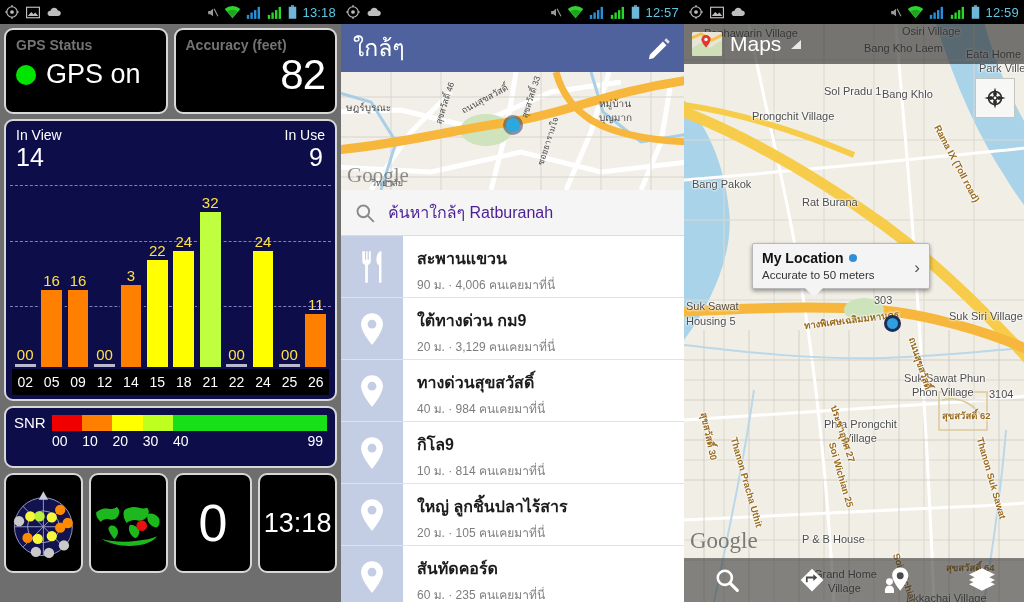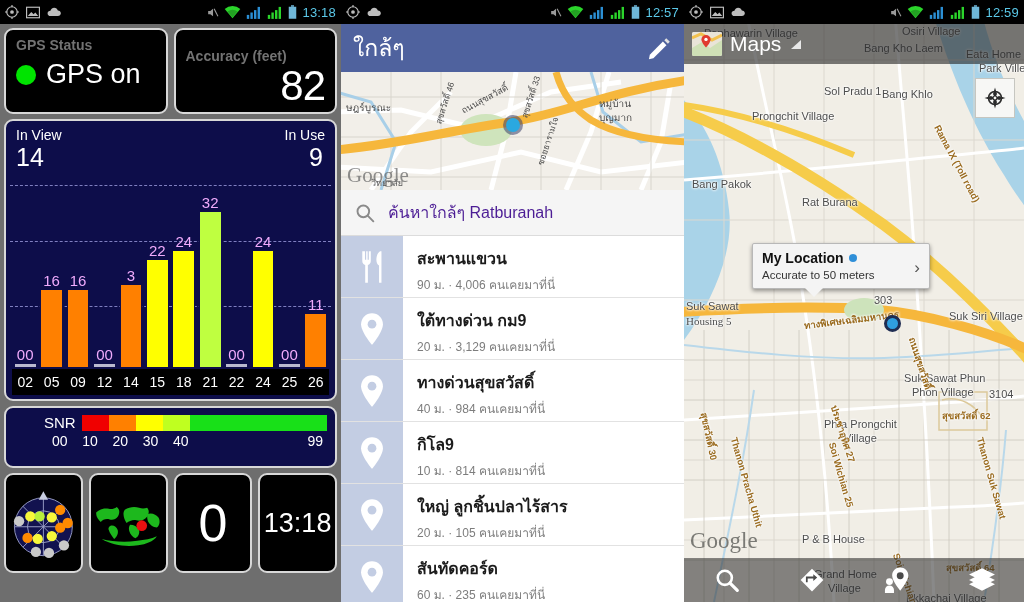--- a/index.html
+++ b/index.html
@@ -19,21 +19,21 @@
   }
   .sb-left { display: flex; align-items: center; gap: 7px; }
   .sb-right { margin-left: auto; display: flex; align-items: center; gap: 5px; }
   .sb-time { color: #5bc8e8; font-size: 13px; letter-spacing: .2px; }
   .ico { display: block; }
 
   .p1body { padding: 4px 4px 4px 4px; height: 578px; display: flex; flex-direction: column; gap: 5px;}
   .card { background: #000; border: 2px solid #d8d8d8; border-radius: 9px; }
   .toprow { display: flex; gap: 6px; height: 86px; }
   .card-gps { flex: 1; padding: 7px 10px; display: flex; flex-direction: column; }
-  .card-acc { flex: 1; padding: 18px 10px; display: flex; flex-direction: column; }
+  .card-acc { flex: 1; padding: 7px 10px; display: flex; flex-direction: column; }
   .card-title { color: #737373; font-size: 14px; font-weight: bold; }
   .gps-on-row { display: flex; align-items: center; gap: 10px; margin-top: 6px; }
   .green-dot { width: 20px; height: 20px; border-radius: 50%; background: #00e400; }
   .gps-on-text { color: #fff; font-size: 27px; }
   .acc-val { color: #fff; font-size: 42px; text-align: right; line-height: .95; margin-top: 2px; letter-spacing: -1px;}
 
   .chartcard {
     background: #0d0d4a; border: 2px solid #d8d8d8; border-radius: 9px;
     height: 282px; position: relative; overflow: hidden;
   }
@@ -42,34 +42,34 @@
   .inuse-lbl { position: absolute; right: 10px; top: 6px; color: #fff; font-size: 14px; }
   .inuse-val { position: absolute; right: 12px; top: 22px; color: #fff; font-size: 25px; }
   .gridline { position: absolute; left: 4px; right: 4px; height: 0;
     border-top: 1px dashed #7f7fc0; }
   .plot {
     position: absolute; left: 6px; right: 6px; bottom: 32px; top: 32px;
     display: flex; align-items: flex-end;
   }
   .barcol { flex: 1; display: flex; flex-direction: column; justify-content: flex-end;
     align-items: center; height: 100%; position: relative; }
-  .barval { color: #f0abfc; font-size: 15px; margin-bottom: 1px; }
+  .barval { color: #fde047; font-size: 15px; margin-bottom: 1px; }
   .bar { width: 86%; border-left: 1px solid #0d0d4a; border-right: 1px solid #0d0d4a;}
   .bar.zero { background: #b9b9cf; height: 3px !important; }
   .axis {
     position: absolute; left: 6px; right: 6px; bottom: 4px; height: 26px;
     background: #000; display: flex; align-items: center;
   }
   .axis span { flex: 1; text-align: center; color: #fff; font-size: 14px; }
 
   .snrcard {
     background: #0d0d4a; border: 2px solid #d8d8d8; border-radius: 9px;
     height: 62px; padding: 6px 8px; position: relative;
   }
-  .snr-row { display: flex; align-items: center; gap: 6px; margin-left: 30px; }
+  .snr-row { display: flex; align-items: center; gap: 6px; }
   .snr-lbl { color: #fff; font-size: 15px; }
   .snr-bar { flex: 1; height: 16px; display: flex; }
   .snr-seg { height: 100%; }
   .snr-ticks { position: relative; height: 18px; margin-left: 38px; margin-top: 2px; }
   .snr-ticks span { position: absolute; color: #fff; font-size: 14px; }
 
   .widgets { display: flex; gap: 6px; height: 100px; }
   .wcard { flex: 1; background: #000; border: 2px solid #d8d8d8; border-radius: 9px;
     display: flex; align-items: center; justify-content: center; overflow: hidden;}
   .w-zero { color: #fff; font-size: 52px; }
@@ -561,21 +561,21 @@
         <div class="mlabel" style="left: 218px; top: 25px;">Osiri Village</div>
         <div class="mlabel" style="left: 180px; top: 42px;">Bang Kho Laem</div>
         <div class="mlabel" style="left: 282px; top: 48px;">Eata Home Pr</div>
         <div class="mlabel" style="left: 295px; top: 62px;">Park Ville</div>
         <div class="mlabel" style="left: 140px; top: 85px;">Sol Pradu 1</div>
         <div class="mlabel" style="left: 198px; top: 88px;">Bang Khlo</div>
         <div class="mlabel" style="left: 68px; top: 110px;">Prongchit Village</div>
         <div class="mlabel" style="left: 8px; top: 178px;">Bang Pakok</div>
         <div class="mlabel" style="left: 118px; top: 196px;">Rat Burana</div>
         <div class="mlabel" style="left: 2px; top: 300px;">Suk Sawat</div>
-        <div class="mlabel" style="left: 2px; top: 315px; font-family: Liberation Serif, serif;">Housing 5</div>
+        <div class="mlabel" style="left: 2px; top: 315px;">Housing 5</div>
         <div class="mlabel" style="left: 265px; top: 310px;">Suk Siri Village</div>
         <div class="mlabel" style="left: 220px; top: 372px;">Suk Sawat Phun</div>
         <div class="mlabel" style="left: 228px; top: 386px;">Phon Village</div>
         <div class="mlabel" style="left: 140px; top: 418px;">Phra Prongchit</div>
         <div class="mlabel" style="left: 160px; top: 432px;">Village</div>
         <div class="mlabel" style="left: 118px; top: 533px;">P &amp; B House</div>
         <div class="mlabel" style="left: 130px; top: 568px;">Grand Home</div>
         <div class="mlabel" style="left: 144px; top: 582px;">Village</div>
         <div class="mlabel" style="left: 222px; top: 592px;">Ekkachai Village</div>
         <div class="mlabel" style="left: 305px; top: 388px;">3104</div>

